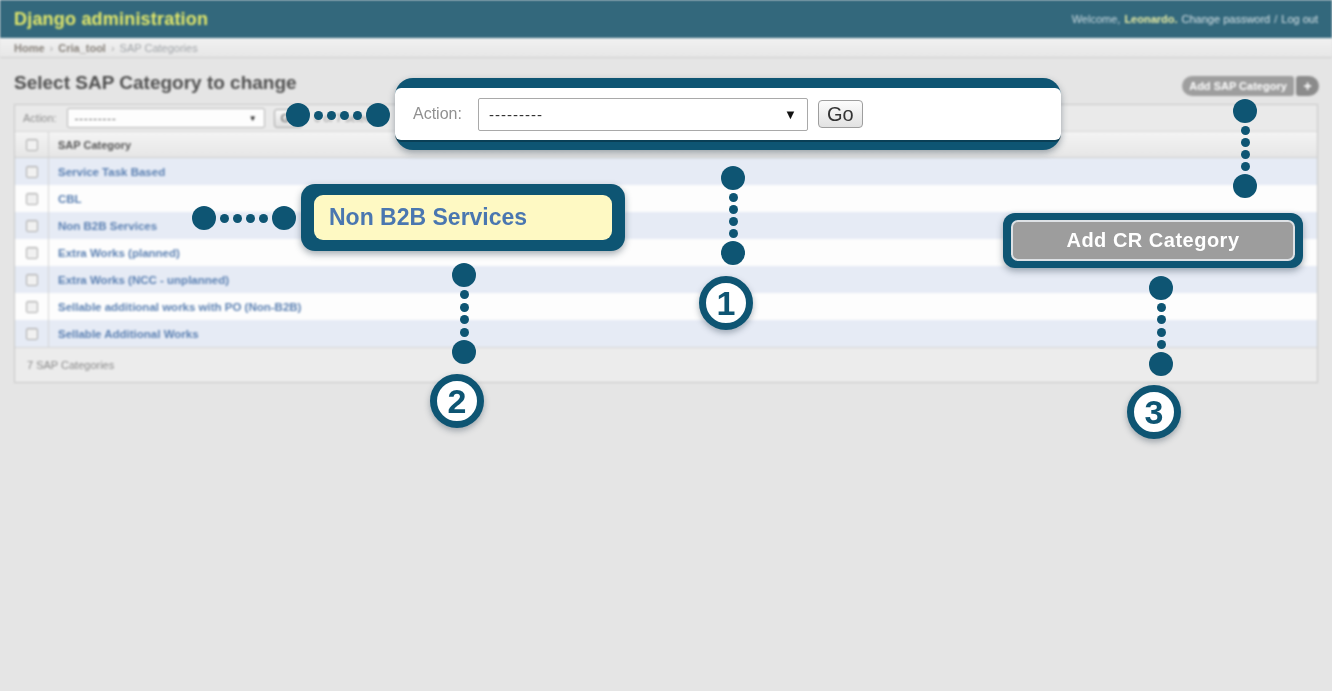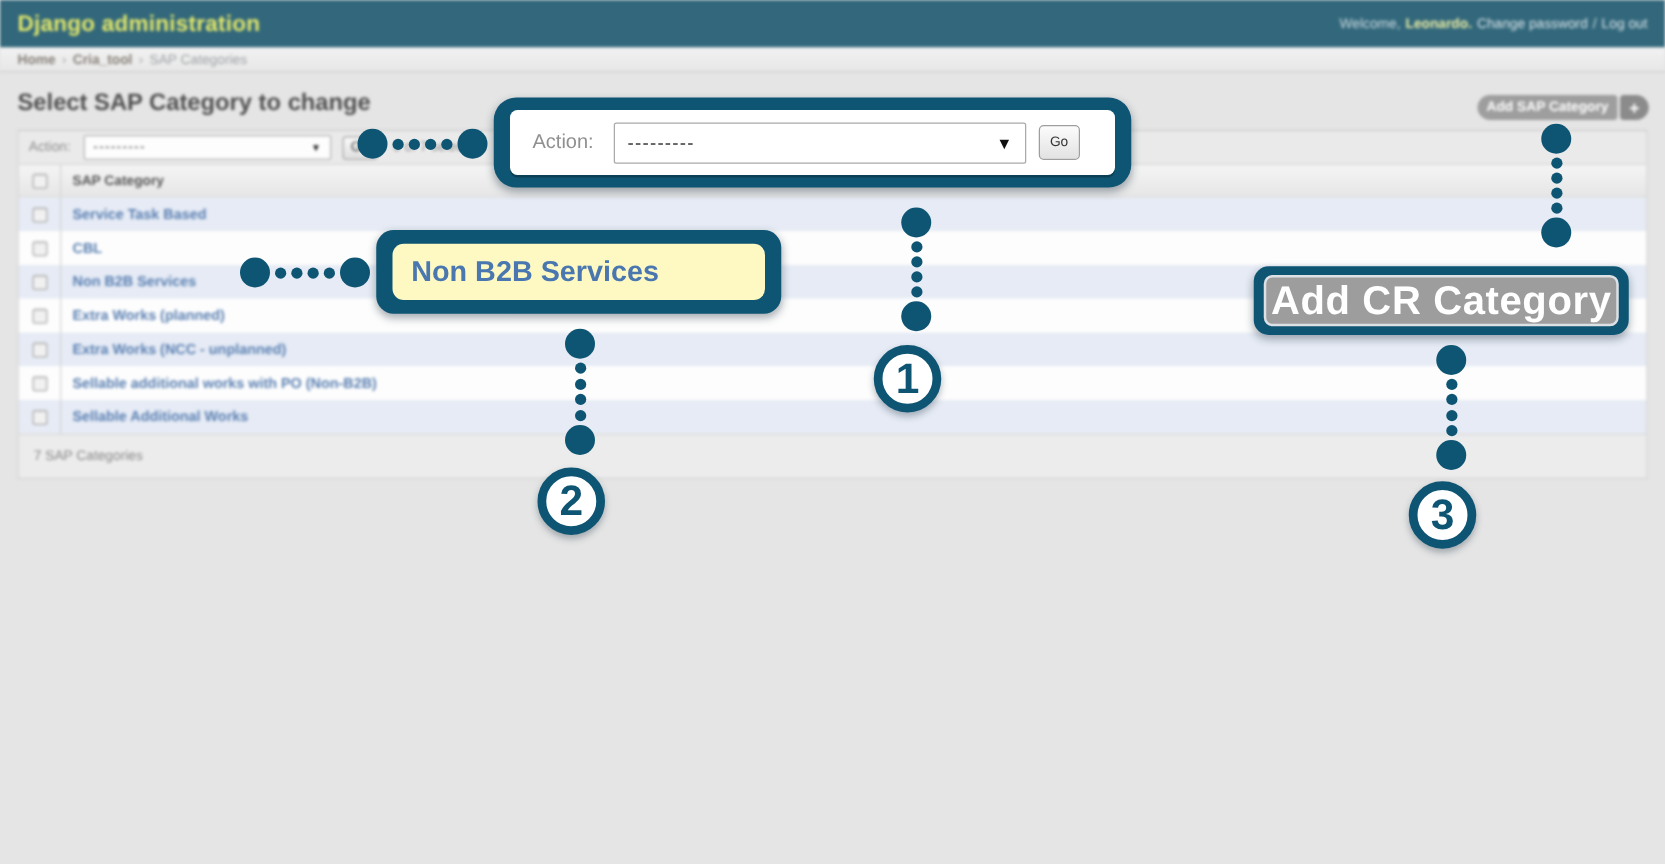--- a/index.html
+++ b/index.html
@@ -73,45 +73,45 @@
   
   .overlay { position:absolute; inset:0; pointer-events:none; }
   .overlay .dotline { position:absolute; display:flex; align-items:center;
                       justify-content:space-between; }
   .dotline.vert { flex-direction:column; }
   .dot-lg { width:24px; height:24px; border-radius:50%; background:#0E5573; }
   .dot-sm { width:9px; height:9px; border-radius:50%; background:#0E5573; }
 
   .callout { position:absolute; background:#0E5573; box-shadow:0 3px 7px rgba(30,50,65,.4); }
 
-  .co1 { left:395px; top:78px; width:510px; height:72px; border-radius:18px; padding:10px 13px; }
+  .co1 { left:395px; top:78px; width:666px; height:72px; border-radius:18px; padding:10px 0; }
   .co1-inner { width:100%; height:100%; background:#fff; border-radius:6px;
                display:flex; align-items:center; padding:0 18px;
                box-shadow:0 2px 0 rgba(0,0,0,.25); }
   .co1-inner .alabel { color:#909090; font-size:16px; margin-right:16px; }
   .co1-select { width:330px; height:33px; background:#fff; border:1px solid #A9A9A9;
                 border-radius:2px; display:flex; align-items:center;
                 justify-content:space-between; padding:0 10px; font-size:15px;
                 color:#333; letter-spacing:1px; cursor:pointer; }
   .co1-select .arrow { font-size:13px; color:#111; letter-spacing:0; }
-  .co1-go { margin-left:10px; height:28px; padding:0 8px; font-size:11px; color:#333;
+  .co1-go { margin-left:10px; height:28px; padding:0 8px; font-size:20px; color:#333;
             background:linear-gradient(#FCFCFC,#E2E2E2); border:1px solid #9E9E9E;
             border-radius:4px; cursor:pointer; font-family:inherit; }
   .co1-inner .counter { margin-left:14px; color:#9C9C9C; font-size:17px; }
 
   .co2 { left:301px; top:184px; width:324px; height:67px; border-radius:14px; padding:11px 13px; }
   .co2-inner { width:100%; height:100%; background:#fef9c3; border-radius:9px;
                display:flex; align-items:center; padding-left:15px; }
   .co2-inner .biglink { color:#4A77B0; font-size:23px; font-weight:bold; }
 
   .co3 { left:1003px; top:213px; width:300px; height:55px; border-radius:12px; padding:7px 8px; }
   .co3-inner { width:100%; height:100%; background:#9D9D9D; border-radius:7px;
                border:2px solid #DDE1E5; display:flex; align-items:center;
                justify-content:center; }
-  .co3-inner .biglabel { color:#fff; font-size:32px; font-weight:bold; letter-spacing:.5px; }
+  .co3-inner .biglabel { color:#fff; font-size:20px; font-weight:bold; letter-spacing:.5px; }
 
   .numcircle { position:absolute; width:54px; height:54px; background:#fff;
                border:7px solid #0E5573; border-radius:50%; display:flex;
                align-items:center; justify-content:center; color:#0E5573;
                font-size:34px; font-weight:600;
                box-shadow:0 3px 6px rgba(30,50,65,.35); }
 
   .conn-a { left:286px; top:103px; width:104px; height:24px; }
   .conn-b { left:192px; top:206px; width:104px; height:24px; }
   .conn-c { left:721px; top:166px; width:24px; height:99px; }

